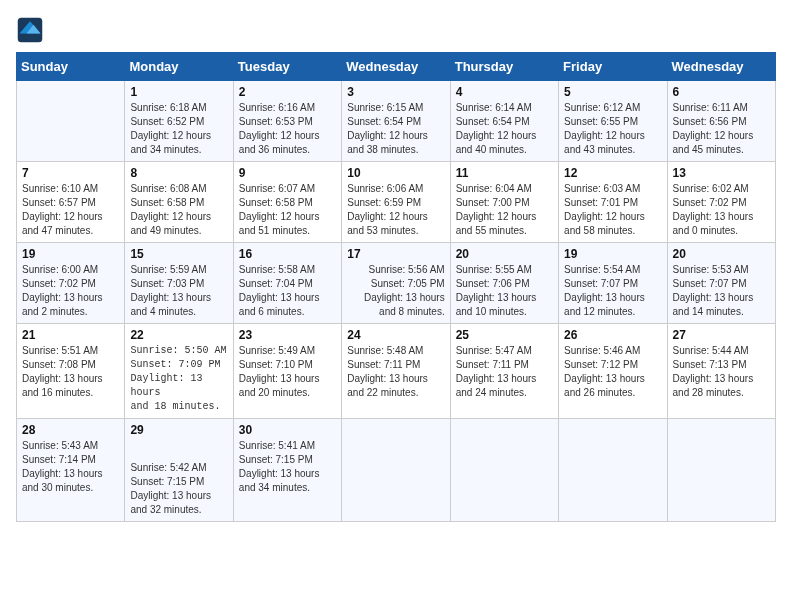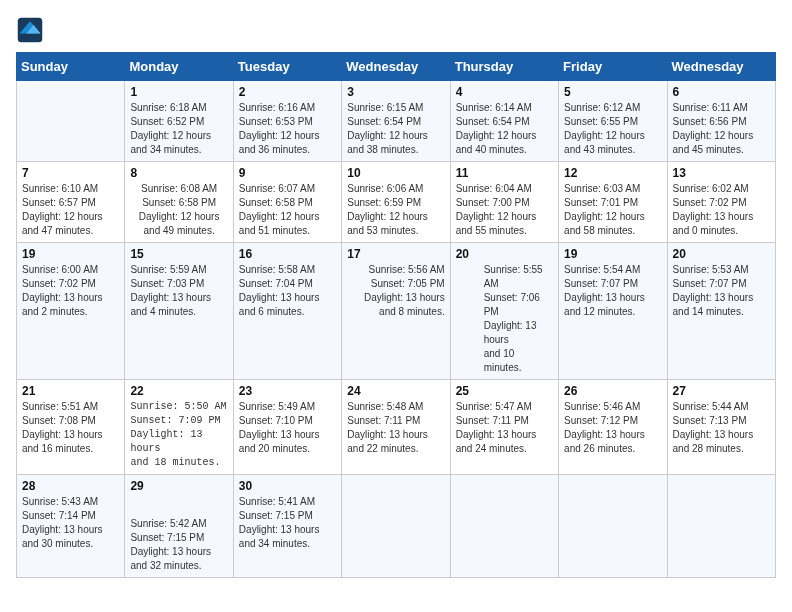--- a/index.html
+++ b/index.html
@@ -169,21 +169,21 @@
       <tr>
         <td>
           <span class="day-num">7</span>
           <div class="day-detail" style="white-space: pre-line;">Sunrise: 6:10 AM
 Sunset: 6:57 PM
 Daylight: 12 hours
 and 47 minutes.</div>
         </td>
         <td>
           <span class="day-num">8</span>
-          <div class="day-detail" style="white-space: pre-line; text-align: center;">Sunrise: 6:08 AM
+          <div class="day-detail" style="white-space: pre-line;">Sunrise: 6:08 AM
 Sunset: 6:58 PM
 Daylight: 12 hours
 and 49 minutes.</div>
         </td>
         <td>
           <span class="day-num">9</span>
           <div class="day-detail" style="white-space: pre-line;">Sunrise: 6:07 AM
 Sunset: 6:58 PM
 Daylight: 12 hours
 and 51 minutes.</div>
@@ -241,21 +241,21 @@
         </td>
         <td>
           <span class="day-num">17</span>
           <div class="day-detail" style="white-space: pre-line; text-align: right;">Sunrise: 5:56 AM
 Sunset: 7:05 PM
 Daylight: 13 hours
 and 8 minutes.</div>
         </td>
         <td>
           <span class="day-num">20</span>
-          <div class="day-detail" style="white-space: pre-line; margin-left: 28px;">Sunrise: 5:55 AM
+          <div class="day-detail" style="white-space: pre-line;">Sunrise: 5:55 AM
 Sunset: 7:06 PM
 Daylight: 13 hours
 and 10 minutes.</div>
         </td>
         <td>
           <span class="day-num">19</span>
           <div class="day-detail" style="white-space: pre-line;">Sunrise: 5:54 AM
 Sunset: 7:07 PM
 Daylight: 13 hours
 and 12 minutes.</div>

